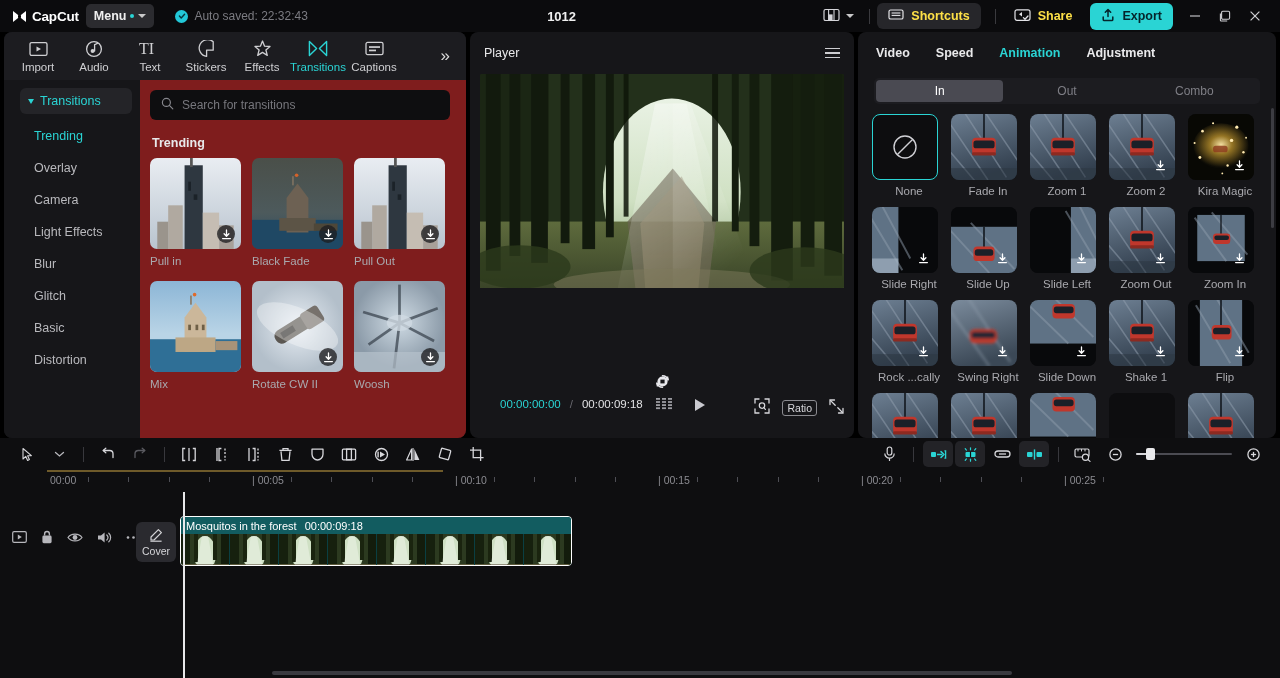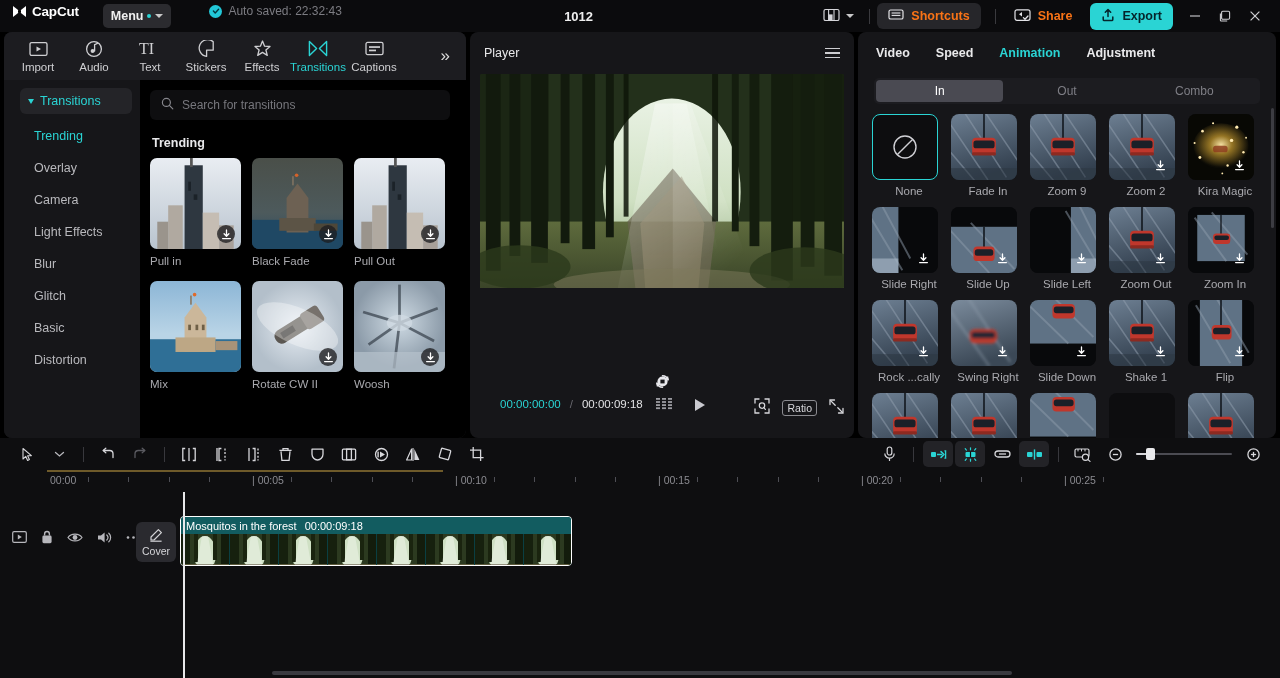--- a/index.html
+++ b/index.html
@@ -6,41 +6,41 @@
   html, body {
     width:1280px; height:678px; overflow:hidden;
     background:#000; color:#e6e6e6;
     font-family:"Liberation Sans", sans-serif;
     font-size:12px; -webkit-font-smoothing:antialiased;
   }
   .app { width:1280px; height:678px; display:flex; flex-direction:column; background:#000; position:relative; }
 
   
   .titlebar { height:32px; flex:0 0 32px; display:flex; align-items:center; background:#0b0b0d; padding:0 4px; }
-  .tb-left { display:flex; align-items:flex-start; gap:24px; padding-left:8px; }
+  .tb-left { display:flex; align-items:center; gap:7px; padding-left:8px; }
   .logo { display:flex; align-items:center; gap:5px; }
   .logo-mark { width:15px; height:13px; position:relative; }
   .logo-text { font-size:13.5px; font-weight:bold; color:#fff; letter-spacing:-.2px; }
   .menu-btn {
     display:flex; align-items:center; gap:4px; background:#2b2b2f; border-radius:5px;
     padding:5px 8px; font-size:12.5px; font-weight:bold; color:#f0f0f0; cursor:pointer;
   }
   .menu-dot { width:4px; height:4px; border-radius:50%; background:#2ad4d4; display:inline-block; }
   .caret { width:0;height:0;border-left:4px solid transparent;border-right:4px solid transparent;border-top:4px solid #c9c9c9; }
   .autosave { display:flex; align-items:center; gap:6px; margin-left:14px; color:#7c7c82; font-size:12px; }
   .check-badge { width:13px;height:13px;border-radius:50%;background:#22c8d8;display:flex;align-items:center;justify-content:center; }
   .check-badge svg { display:block; }
   .tb-center { flex:1; display:flex; align-items:center; justify-content:center; }
   .proj-title { font-size:13px; font-weight:bold; color:#efefef; }
   .tb-right { display:flex; align-items:center; gap:0px; padding-right:6px; }
   .layout-btn { display:flex; align-items:center; gap:6px; padding:4px 8px; cursor:pointer; }
   .divider-v { width:1px; height:15px; background:#3a3a3e; margin:0 7px; }
   .pill {
     display:flex; align-items:center; gap:7px; background:#26262a; border-radius:6px;
-    padding:5px 11px; font-size:12.5px; font-weight:bold; color:#f97316; cursor:pointer; margin-right:7px;
+    padding:5px 11px; font-size:12.5px; font-weight:bold; color:#fde047; cursor:pointer; margin-right:7px;
   }
   .pill.plain { background:transparent; }
   .pill.export { background:#2ad4d4; color:#05252b; }
   .wctl { width:30px; height:32px; display:flex; align-items:center; justify-content:center; cursor:pointer; color:#cfcfcf; }
 
   
   .body { flex:1; display:flex; gap:4px; padding:0 4px 0 4px; min-height:0; }
   .panel { background:#161619; border-radius:8px; }
 
   
@@ -53,21 +53,21 @@
   .chev-more { margin-left:auto; padding:0 10px; color:#dcdcdc; font-size:17px; cursor:pointer; }
   .leftmain { flex:1; display:flex; min-height:0; }
   .catcol { width:136px; flex:0 0 136px; background:#161619; padding-top:8px; border-radius:0 0 0 8px; }
   .cathead {
     margin:0 8px 6px 16px; background:#242428; border-radius:6px; padding:6px 8px;
     display:flex; align-items:center; gap:6px; color:#2ad4d4; font-size:12.5px; cursor:pointer;
   }
   .tri { width:0;height:0;border-left:3.5px solid transparent;border-right:3.5px solid transparent;border-top:5px solid #2ad4d4; }
   .catitem { padding:9px 8px 9px 30px; font-size:12.5px; color:#b9b9bd; cursor:pointer; }
   .catitem.active { color:#2ad4d4; }
-  .gridcol { flex:1; background:#000000; border-radius:0 0 8px 0; padding:10px 16px 0 10px; min-height:0; overflow:hidden; position:relative; }
+  .gridcol { flex:1; background:#7f1d1d; border-radius:0 0 8px 0; padding:10px 16px 0 10px; min-height:0; overflow:hidden; position:relative; }
   .searchbar {
     height:30px; background:#0e0e10; border-radius:6px; display:flex; align-items:center;
     gap:8px; padding:0 11px; color:#77777d; font-size:12px; cursor:text;
   }
   .sectitle { margin:16px 0 8px 2px; font-size:12.5px; color:#e8e8ea; font-weight:bold; }
   .tgrid { display:grid; grid-template-columns:repeat(3, 100px); gap:14px 2px; }
   .tcell { width:100px; cursor:pointer; }
   .tthumb { width:91px; height:91px; border-radius:7px; position:relative; overflow:hidden; }
   .tname { margin-top:6px; font-size:11.5px; color:#a9a9ae; }
   .dlbadge {
@@ -688,21 +688,21 @@
                     <line x1="18" y1="-6" x2="84" y2="96"></line>
                     <line x1="48" y1="-8" x2="106" y2="78"></line>
                     <line x1="-14" y1="42" x2="40" y2="106"></line>
                   </g>
                   <line x1="50" y1="0" x2="50" y2="38" stroke="#11161c" stroke-width="2.4"></line>
                   <rect x="32" y="36" width="36" height="26" rx="6" fill="#c0372c"></rect>
                   <rect x="34" y="40" width="32" height="12" rx="4" fill="#1b2028"></rect>
                   <rect x="32" y="58" width="36" height="5" rx="2" fill="#8c2a21"></rect>
                   <rect y="82" width="100" height="18" fill="#2b3642" opacity=".55"></rect>
                 </svg></div>
-              <div class="aname">Zoom 9</div>
+              <div class="aname">Zoom 1</div>
             </div>
             <div class="acell">
               <div class="athumb"><svg width="66" height="66" viewBox="0 0 100 100" preserveAspectRatio="none">
                   <defs>
                     <linearGradient id="gd6666" x1="0" y1="0" x2="0.3" y2="1">
                       <stop offset="0%" stop-color="#6d7f92"></stop>
                       <stop offset="100%" stop-color="#33404f"></stop>
                     </linearGradient>
                   </defs>
                   <rect width="100" height="100" fill="url(#gd6666)"></rect>

